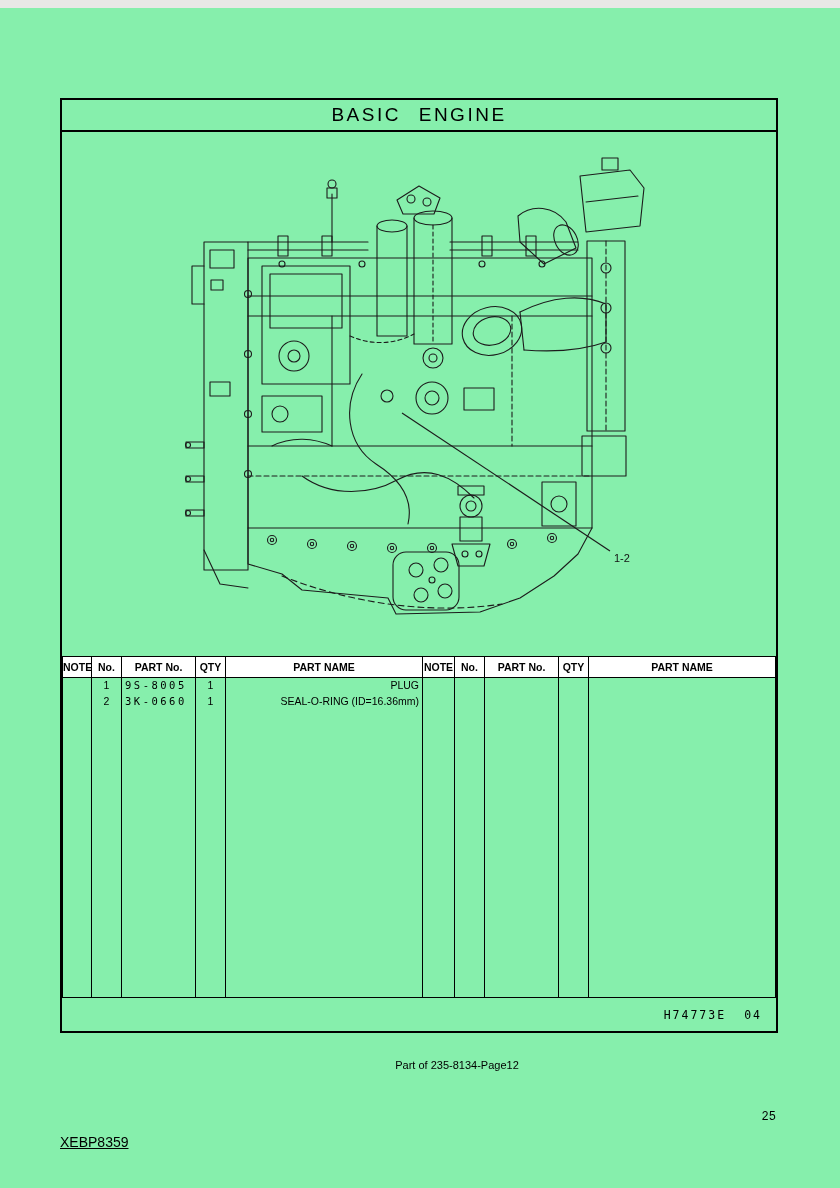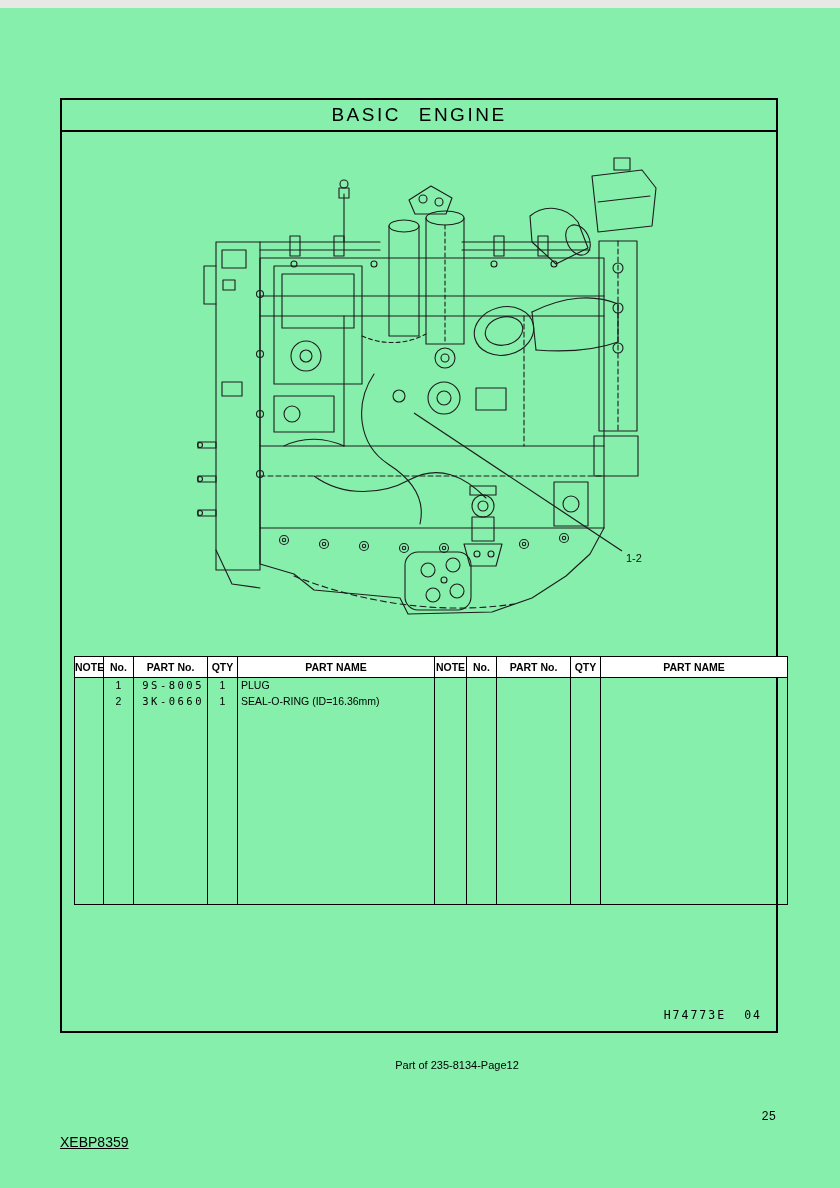--- a/index.html
+++ b/index.html
@@ -11,43 +11,43 @@
   .frame{
     position:absolute;left:60px;top:90px;width:714px;height:931px;
     border:2px solid #000;
   }
   .title-bar{
     position:absolute;top:0;left:0;right:0;height:30px;line-height:30px;
     text-align:center;font-size:19px;letter-spacing:2.5px;word-spacing:10px;
     border-bottom:2px solid #000;font-weight:400;white-space:pre;
   }
   .drawing-area{
-    position:absolute;top:32px;left:12px;right:0;height:522px;
+    position:absolute;top:32px;left:0;right:0;height:522px;
   }
   .engine-svg{position:absolute;left:120px;top:14px;}
   .parts-table{
-    position:absolute;top:556px;left:12px;width:100%;height:249px;
+    position:absolute;top:556px;left:0;width:100%;height:342px;
     border-collapse:collapse;table-layout:fixed;
   }
   .parts-table th{
     border:1px solid #000;font-size:10.5px;font-weight:bold;height:20px;
     padding:0;text-align:center;background:#fff;
   }
   .parts-table td{
     border-left:1px solid #000;border-right:1px solid #000;
     font-size:10.5px;padding:1px 3px 0 3px;vertical-align:top;
   }
   .parts-table{border-bottom:1px solid #000;}
   .data-row td{height:15px;}
   .cell-center{text-align:center;}
   .cell-mono{
     font-family:"DejaVu Sans Mono",monospace;font-size:10px;
-    letter-spacing:2.5px;text-align:right;padding-left:8px;white-space:nowrap;
-  }
-  .cell-name{text-align:left;padding-left:6px;font-size:10px;white-space:nowrap;overflow:hidden;}
+    letter-spacing:2.5px;text-align:left;padding-left:8px;white-space:nowrap;
+  }
+  .cell-name{text-align:right;padding-left:6px;font-size:10px;white-space:nowrap;overflow:hidden;}
   .code-row{
     position:absolute;right:14px;bottom:9px;
     font-family:"DejaVu Sans Mono",monospace;font-size:11.5px;letter-spacing:2px;
   }
   .code-row .rev{margin-left:18px;}
   .footer-title{
     position:absolute;top:1032px;left:0;width:100%;text-align:center;
     font-size:15px;font-weight:bold;white-space:pre;letter-spacing:0.5px;
   }
   .footer-sub{

